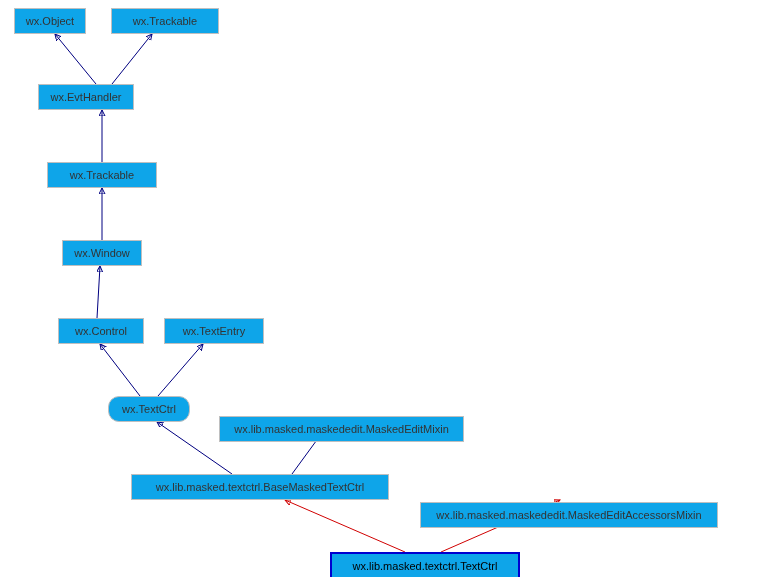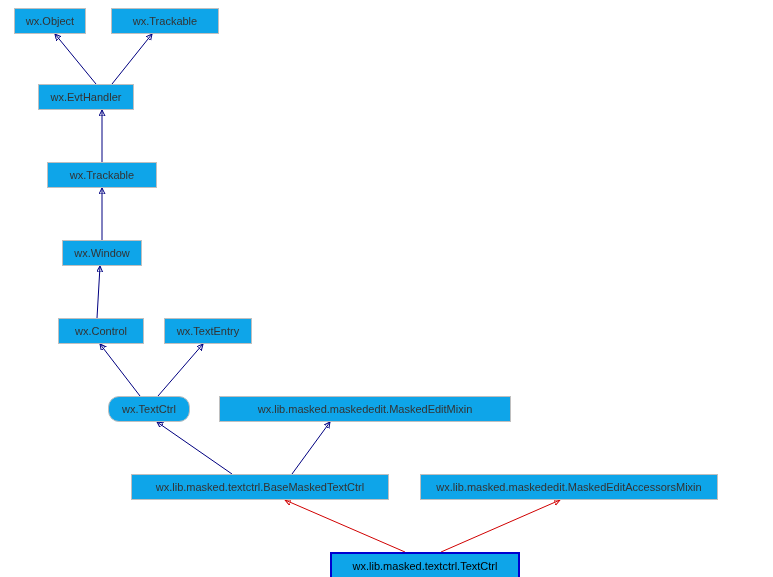--- a/index.html
+++ b/index.html
@@ -75,20 +75,20 @@
 
     <line x1="441" y1="552" x2="560" y2="500" stroke="#d00000" stroke-width="1" marker-end="url(#arrow-red)"></line>
   </svg>
 
   <div class="node" style="left:14px; top:8px; width:72px;">wx.Object</div>
   <div class="node" style="left:111px; top:8px; width:108px;">wx.Trackable</div>
   <div class="node" style="left:38px; top:84px; width:96px;">wx.EvtHandler</div>
   <div class="node" style="left:47px; top:162px; width:110px;">wx.Trackable</div>
   <div class="node" style="left:62px; top:240px; width:80px;">wx.Window</div>
   <div class="node" style="left:58px; top:318px; width:86px;">wx.Control</div>
-  <div class="node" style="left:164px; top:318px; width:88px;">wx.TextEntry</div>
+  <div class="node" style="left:164px; top:318px; width:100px;">wx.TextEntry</div>
   <div class="node" style="left:108px; top:396px; width:82px;border-radius:11px;">wx.TextCtrl</div>
-  <div class="node" style="left:219px; top:396px; width:292px;">wx.lib.masked.maskededit.MaskedEditMixin</div>
+  <div class="node" style="left:219px; top:416px; width:245px;">wx.lib.masked.maskededit.MaskedEditMixin</div>
   <div class="node" style="left:131px; top:474px; width:258px;">wx.lib.masked.textctrl.BaseMaskedTextCtrl</div>
-  <div class="node" style="left:420px; top:474px; width:298px;">wx.lib.masked.maskededit.MaskedEditAccessorsMixin</div>
+  <div class="node" style="left:420px; top:502px; width:298px;">wx.lib.masked.maskededit.MaskedEditAccessorsMixin</div>
   <div class="node highlight" style="left:330px; top:552px; width:190px;">wx.lib.masked.textctrl.TextCtrl</div>
 
 </div>
 
 </body></html>

